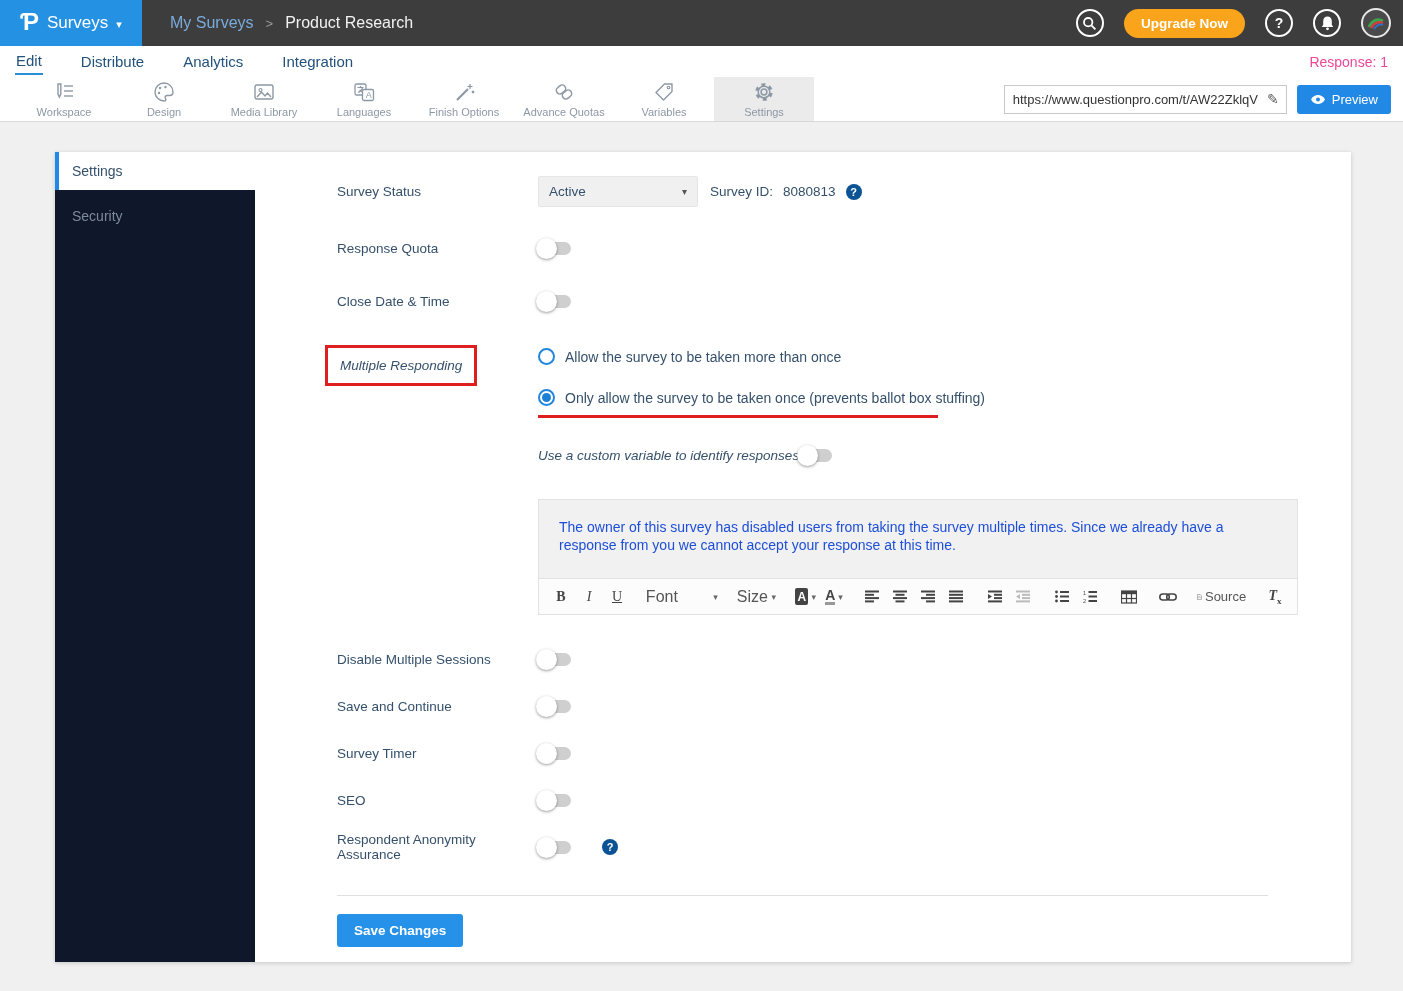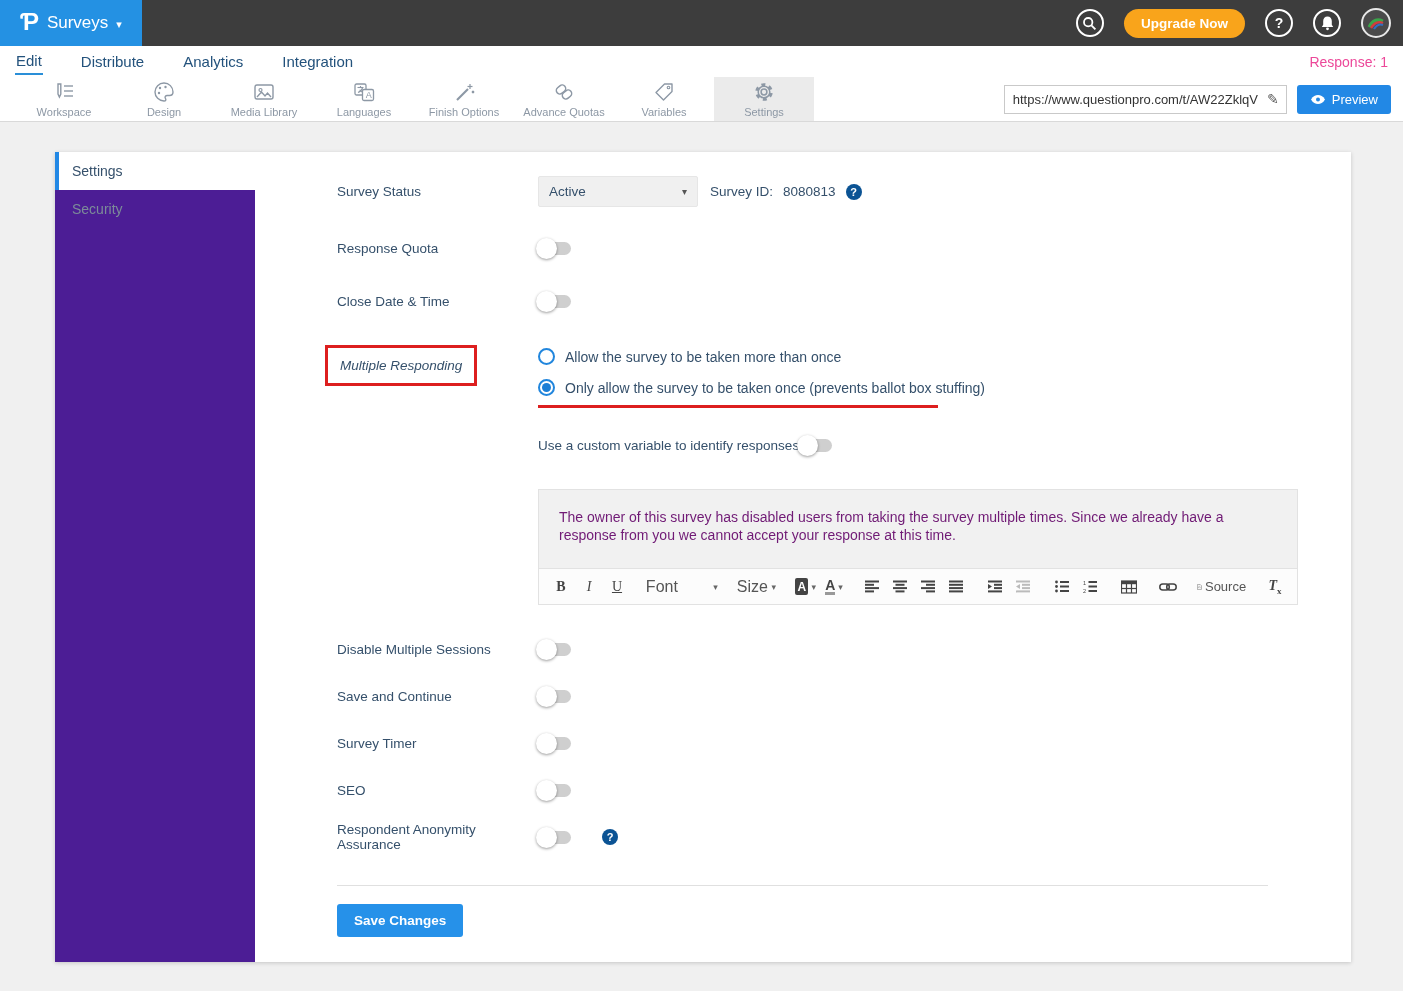--- a/index.html
+++ b/index.html
@@ -36,45 +36,45 @@
   .urlbox { width:283px; height:29px; border:1px solid #c9c9c9; background:#fff; display:flex; align-items:center; }
   .urlbox input { flex:1; border:none; outline:none; font-size:13px; color:#333; padding:0 2px 0 8px; font-family:"Liberation Sans",sans-serif; min-width:0; }
   .urlbox .pencil { color:#555; font-size:14px; padding:0 7px; cursor:pointer; }
   .preview-btn { height:29px; background:#2288e5; border:none; border-radius:3px; color:#fff; font-size:13px; padding:0 13px; display:flex; align-items:center; gap:6px; cursor:pointer; }
 
   
   .card { width:1296px; margin:30px 0 0 55px; height:810px; background:#fff; box-shadow:0 1px 4px rgba(0,0,0,.18); display:flex; }
   .side { width:200px; flex-shrink:0; display:flex; flex-direction:column; }
   .side-item { font-size:14px; color:#7c8b99; padding:11px 0 11px 17px; cursor:pointer; }
   .side-item.active { color:#35506b; background:#fff; border-left:4px solid #2288e5; padding-left:13px; }
-  .side-rest { background:#4c1d95; flex:1; padding-top:0; }
+  .side-rest { background:#0f172a; flex:1; padding-top:7px; }
 
   .content { flex:1; padding:24px 0 0 82px; color:#35506b; }
   .row { display:flex; align-items:center; }
   .lab { width:201px; font-size:13.5px; color:#35506b; flex-shrink:0; }
 
   .select { width:160px; height:31px; background:#f0f0f0; border:1px solid #e6e6e6; border-radius:2px; display:flex; align-items:center; font-size:13.5px; color:#35506b; padding:0 10px; cursor:pointer; }
   .select .sel-caret { margin-left:auto; font-size:10px; color:#555; }
   .sid { display:flex; align-items:center; gap:10px; margin-left:12px; font-size:13.5px; }
   .help { width:16px; height:16px; border-radius:50%; background:#0b5394; color:#fff; font-size:11px; font-weight:bold; display:inline-flex; align-items:center; justify-content:center; cursor:pointer; flex-shrink:0; }
 
   .toggle { width:33px; height:13px; border-radius:7px; background:#cfcfcf; position:relative; cursor:pointer; flex-shrink:0; }
   .toggle::after { content:""; position:absolute; left:-2px; top:-4px; width:21px; height:21px; border-radius:50%; background:#fff; box-shadow:0 1px 3px rgba(0,0,0,.4); }
 
   .annot-box { border:3px solid #dd1f1f; padding:10px 12px; margin-left:-12px; width:fit-content; }
-  .radio-stack { display:flex; flex-direction:column; gap:14px; padding-top:3px; }
+  .radio-stack { display:flex; flex-direction:column; gap:24px; padding-top:3px; }
   .radio-line { display:flex; align-items:center; gap:10px; font-size:14px; color:#35506b; cursor:pointer; }
   .radio { width:17px; height:17px; border:2px solid #2186dd; border-radius:50%; flex-shrink:0; background:#fff; }
   .radio.checked::after { content:""; display:block; width:9px; height:9px; margin:2px; border-radius:50%; background:#1d7fd6; }
   .annot-underline { height:3px; background:#dd1f1f; width:400px; margin:9px 0 0 0; }
 
-  .custom-row { display:flex; align-items:center; margin-left:201px; font-size:13.5px; }
+  .custom-row { display:flex; align-items:center; margin-left:201px; font-size:13.5px;font-style:italic; }
 
   .editor { width:760px; margin:36px 0 0 201px; border:1px solid #e2e2e2; }
-  .editor-body { background:#f1f1f1; padding:19px 20px 24px 20px; min-height:76px; font-size:14px; line-height:1.25; color:#701a75; cursor:text; }
+  .editor-body { background:#f1f1f1; padding:19px 20px 24px 20px; min-height:76px; font-size:14px; line-height:1.25; color:#1d4ed8; cursor:text; }
   .editor-bar { background:#fcfcfc; border-top:1px solid #e2e2e2; height:36px; display:flex; align-items:center; padding:0 10px; gap:4px; color:#444; }
   .eb { height:26px; min-width:24px; display:flex; align-items:center; justify-content:center; cursor:pointer; font-size:14px; gap:3px; padding:0 2px; }
   .eb.dis { opacity:.35; cursor:default; }
   .eb .bld { font-weight:bold; font-family:"Liberation Serif",serif; }
   .eb .ita { font-style:italic; font-family:"Liberation Serif",serif; }
   .eb .und { text-decoration:underline; font-family:"Liberation Serif",serif; }
   .eb .ddlab { font-size:16px; color:#555; }
   .eb .caret-sm { font-size:9px; color:#666; }
   .gap { width:8px; }
   .abox { background:#444; color:#fff; font-weight:bold; font-size:12px; width:17px; height:17px; border-radius:2px; display:inline-flex; align-items:center; justify-content:center; }
@@ -91,20 +91,25 @@
 </head>
 <body>
 
 <div class="page">
 
   <div class="topbar">
     <div class="brand">
       <span class="logo">Ƥ</span>
       <span class="bname">Surveys</span>
       <span class="caret">▾</span>
+    </div>
+    <div class="crumbs">
+      <span class="crumb-link">My Surveys</span>
+      <span class="crumb-sep">&gt;</span>
+      <span class="crumb-cur">Product Research</span>
     </div>
     <div class="top-right">
       <span class="cbtn">
         <svg width="15" height="15" viewBox="0 0 15 15">
             <circle cx="6.2" cy="6.2" r="4.2" fill="none" stroke="#fff" stroke-width="1.8"></circle>
             <line x1="9.4" y1="9.4" x2="13.4" y2="13.4" stroke="#fff" stroke-width="1.8"></line>
           </svg>
       </span>
       <button class="upgrade">Upgrade Now</button>
       <span class="cbtn">?</span>

